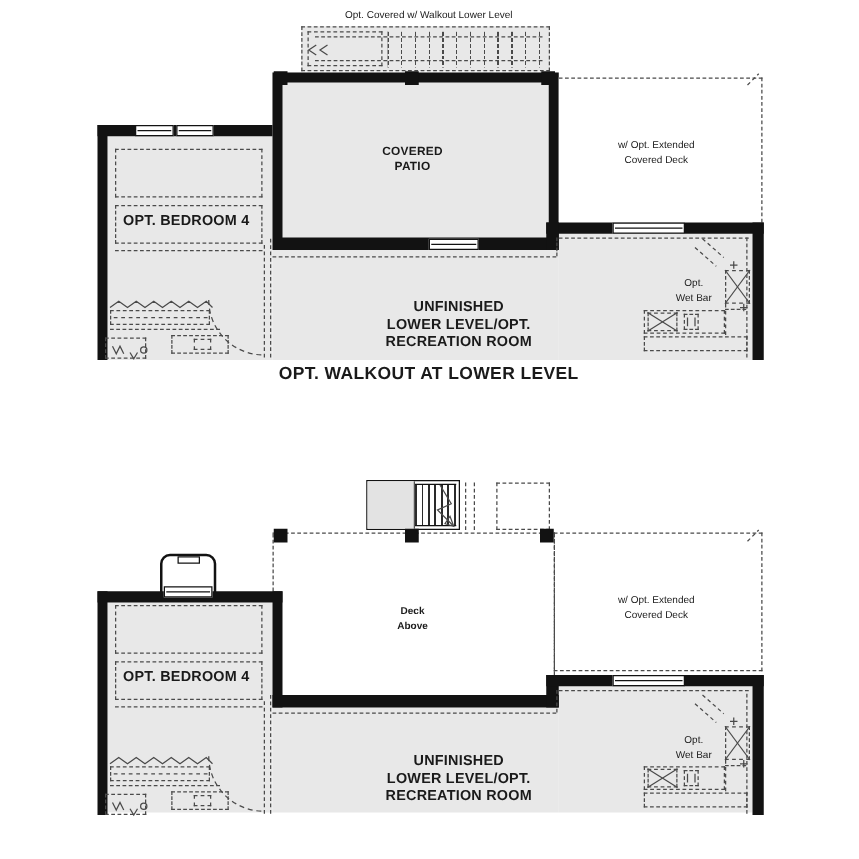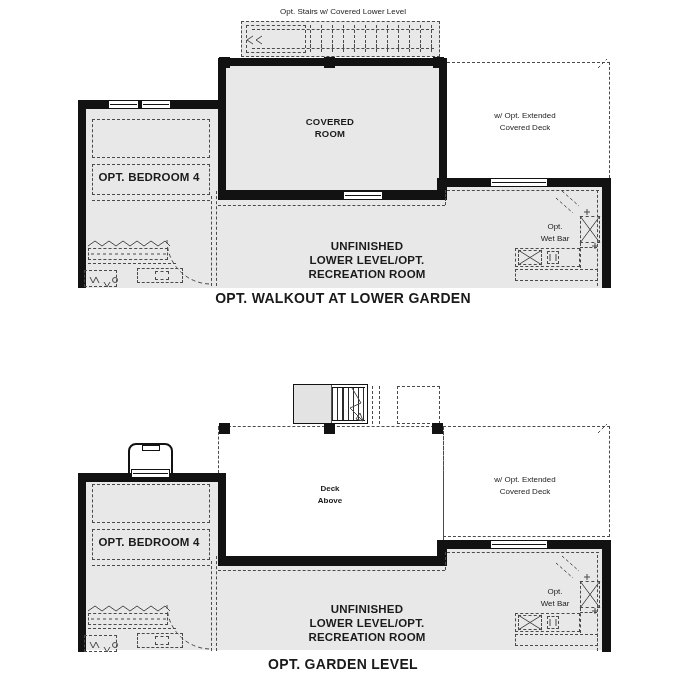--- a/index.html
+++ b/index.html
@@ -45,39 +45,39 @@
   .well-tab { position:absolute; left:142px; top:445px; width:18px; height:6px;
               background:#fff; border:1.5px solid var(--wall); }
   .lines { position:absolute; inset:0; pointer-events:none; }
   .lines path, .lines line, .lines polyline { fill:none; stroke:var(--line); stroke-width:1; }
 </style>
 </head>
 <body style="--fill: #e8e8e8; --wall: #121212; --line: #4a4a4a;">
 
 <section class="plan">
 
-  <div class="lbl tiny" style="left:235px; top:6px; width:216px;">Opt. Stairs w/ Covered Lower Level</div>
+  <div class="lbl tiny" style="left:235px; top:6px; width:216px;">Opt. Covered w/ Walkout Lower Level</div>
 
   <div class="stairs1">
     <div class="dash" style="left:4px; top:3px; width:60px; height:28px;"></div>
     <div class="treads1"></div>
     <div class="dh" style="left:10px; top:7px;  width:182px;"></div>
     <div class="dh" style="left:10px; top:26px; width:182px;"></div>
   </div>
 
   <div class="gray" style="left:86px;  top:109px; width:132px; height:179px;"></div>
   <div class="gray" style="left:218px; top:200px; width:229px; height:88px;"></div>
   <div class="gray" style="left:447px; top:187px; width:155px; height:101px;"></div>
 
   <div class="patio"></div>
   <div class="post" style="left:219px; top:57px;"></div>
   <div class="post" style="left:324px; top:57px;"></div>
   <div class="post" style="left:433px; top:57px;"></div>
   <div class="lbl small b" style="left:278px; top:116px; width:104px;">COVERED
-ROOM</div>
+PATIO</div>
   <div class="window" style="left:343px; top:191px; width:40px; height:9px;"></div>
 
   <div class="deck1"></div>
   <div class="lbl tiny" style="left:463px; top:110px; width:124px;">w/ Opt. Extended
 Covered Deck</div>
 
   <div class="wall" style="left:437px; top:178px; width:174px; height:9px;"></div>
   <div class="wall" style="left:437px; top:178px; width:10px;  height:22px;"></div>
   <div class="wall" style="left:602px; top:178px; width:9px;   height:110px;"></div>
   <div class="wall" style="left:78px;  top:100px; width:140px; height:9px;"></div>
@@ -110,21 +110,21 @@
   <div class="dash" style="left:515px; top:248px; width:65px; height:19px;"></div>
   <div class="dash" style="left:518px; top:250px; width:24px; height:15px;"></div>
   <div class="dash" style="left:547px; top:251px; width:12px; height:13px;"></div>
   <div class="dash" style="left:515px; top:269px; width:83px; height:12px;"></div>
   <div class="lbl tiny" style="left:532px; top:221px; width:46px;">Opt.
 Wet Bar</div>
 
   <div class="lbl room b" style="left:288px; top:239px; width:158px;">UNFINISHED
 LOWER LEVEL/OPT.
 RECREATION ROOM</div>
-  <div class="lbl cap b" style="left:178px; top:290px; width:330px;">OPT. WALKOUT AT LOWER GARDEN</div>
+  <div class="lbl cap b" style="left:178px; top:290px; width:330px;">OPT. WALKOUT AT LOWER LEVEL</div>
 
   <svg class="lines" width="687" height="687" viewBox="0 0 687 687">
     <path d="M167 240 A44 44 0 0 0 211 284" stroke-dasharray="4 3"></path>
     <polyline points="88,246 95,241 102,246 109,241 116,246 123,241 130,246 137,241 144,246 151,241 158,246 165,241 170,246"></polyline>
     <line x1="91" y1="254" x2="166" y2="254" stroke-width="2.6" stroke-dasharray="3 3"></line>
     <line x1="580" y1="216" x2="600" y2="243"></line>
       <line x1="600" y1="216" x2="580" y2="243"></line>
     <line x1="518" y1="250" x2="542" y2="265"></line>
       <line x1="542" y1="250" x2="518" y2="265"></line>
     <path d="M584 212 h6 M587 209 v6 M592 246 h6 M595 243 v6 M550 254 v7 M556 254 v7"></path>
@@ -201,21 +201,20 @@
   <div class="dash" style="left:515px; top:613px; width:65px; height:19px;"></div>
   <div class="dash" style="left:518px; top:615px; width:24px; height:15px;"></div>
   <div class="dash" style="left:547px; top:616px; width:12px; height:13px;"></div>
   <div class="dash" style="left:515px; top:634px; width:83px; height:12px;"></div>
   <div class="lbl tiny" style="left:532px; top:586px; width:46px;">Opt.
 Wet Bar</div>
 
   <div class="lbl room b" style="left:288px; top:602px; width:158px;">UNFINISHED
 LOWER LEVEL/OPT.
 RECREATION ROOM</div>
-  <div class="lbl cap b" style="left:178px; top:656px; width:330px;">OPT. GARDEN LEVEL</div>
 
   <svg class="lines" width="687" height="687" viewBox="0 0 687 687">
     <path d="M167 605 A44 44 0 0 0 211 649" stroke-dasharray="4 3"></path>
     <polyline points="88,611 95,606 102,611 109,606 116,611 123,606 130,611 137,606 144,611 151,606 158,611 165,606 170,611"></polyline>
     <line x1="91" y1="619" x2="166" y2="619" stroke-width="2.6" stroke-dasharray="3 3"></line>
     <line x1="580" y1="581" x2="600" y2="608"></line>
       <line x1="600" y1="581" x2="580" y2="608"></line>
     <line x1="518" y1="615" x2="542" y2="630"></line>
       <line x1="542" y1="615" x2="518" y2="630"></line>
     <path d="M584 577 h6 M587 574 v6 M592 611 h6 M595 608 v6 M550 619 v7 M556 619 v7"></path>

